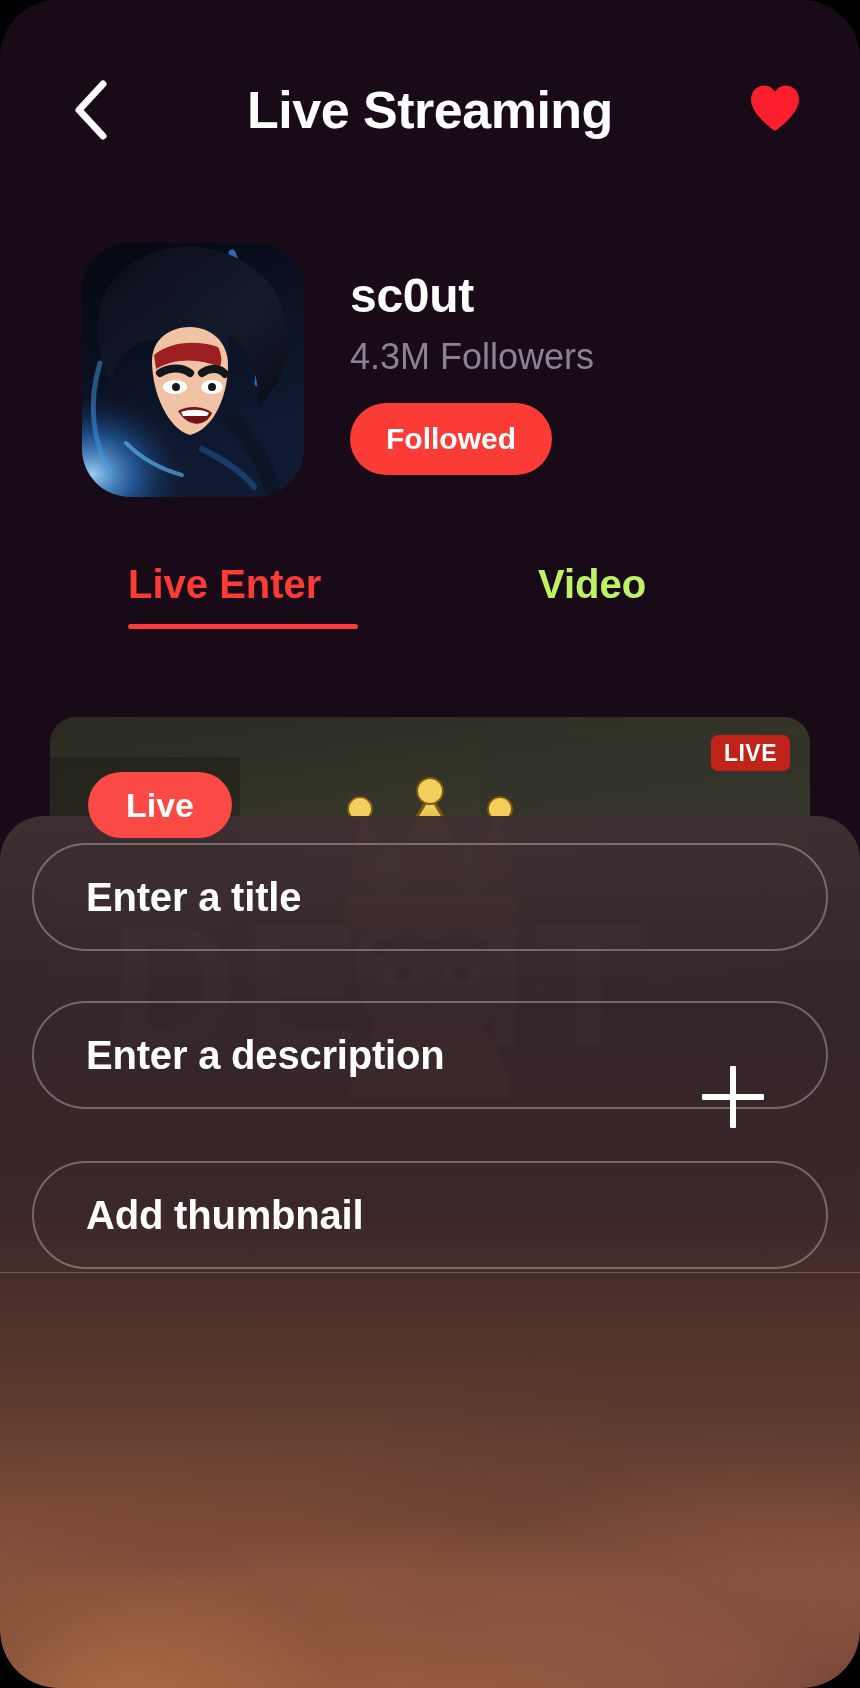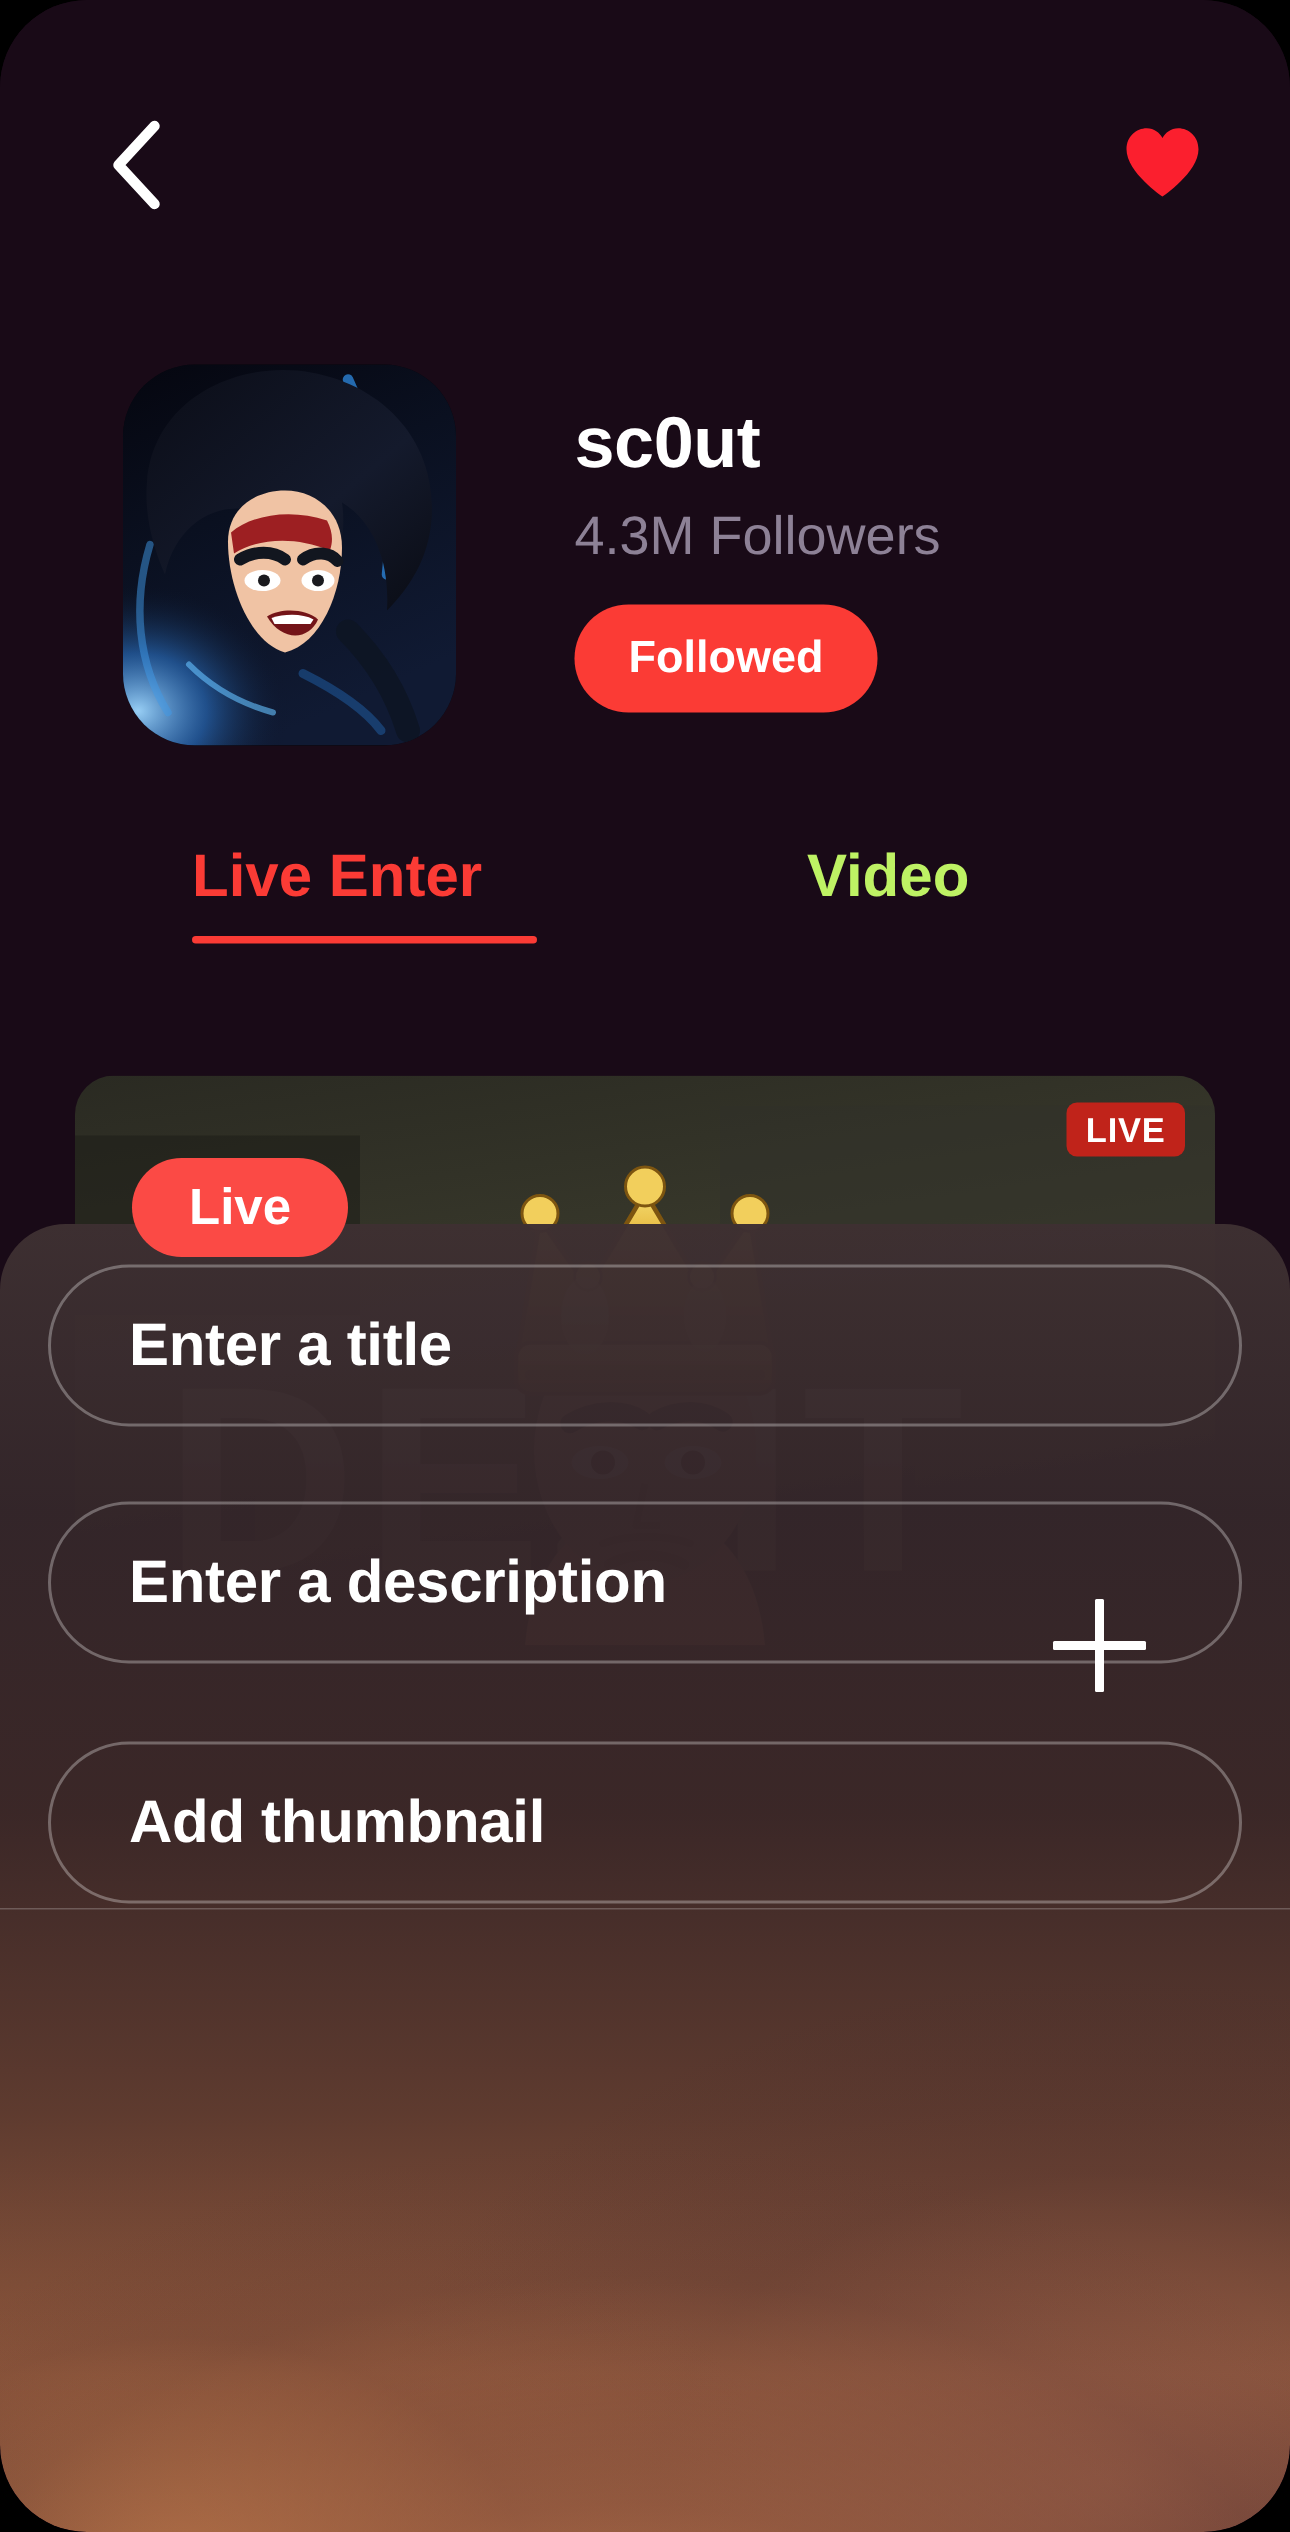--- a/index.html
+++ b/index.html
@@ -92,21 +92,20 @@
     overflow: hidden;
     background: #05060c;
   }
   .avatar svg { display:block; width:100%; height:100%; }
 
   .profile-info {
     position: absolute;
     left: 268px;
     top: 28px;
     width: 430px;
-    margin-left: 33px;
   }
   .username {
     color: #ffffff;
     font-size: 48px;
     font-weight: bold;
     line-height: 1.05;
     letter-spacing: -0.3px;
   }
   .followers {
     margin-top: 16px;
@@ -309,20 +308,21 @@
 
   <div class="header">
     <div class="back-btn">
       <span>
         <svg width="40" height="62" viewBox="0 0 40 62">
           <path d="M33 5 L9 31 L33 57" stroke="#ffffff" stroke-width="7" stroke-linecap="round" stroke-linejoin="round" fill="none"></path>
         </svg>
       </span>
     </div>
 
+    <div class="header-title">Live Streaming</div>
 
     <div class="heart-btn">
       <span>
         <svg width="54" height="50" viewBox="0 0 54 50">
           <path d="M27 48 C27 48 3 32 3 16.5 C3 8 9.5 2.5 16.5 2.5 C21.5 2.5 25 5.5 27 9
                    C29 5.5 32.5 2.5 37.5 2.5 C44.5 2.5 51 8 51 16.5 C51 32 27 48 27 48 Z" fill="#fb1f2e"></path>
         </svg>
       </span>
     </div>
   </div>

